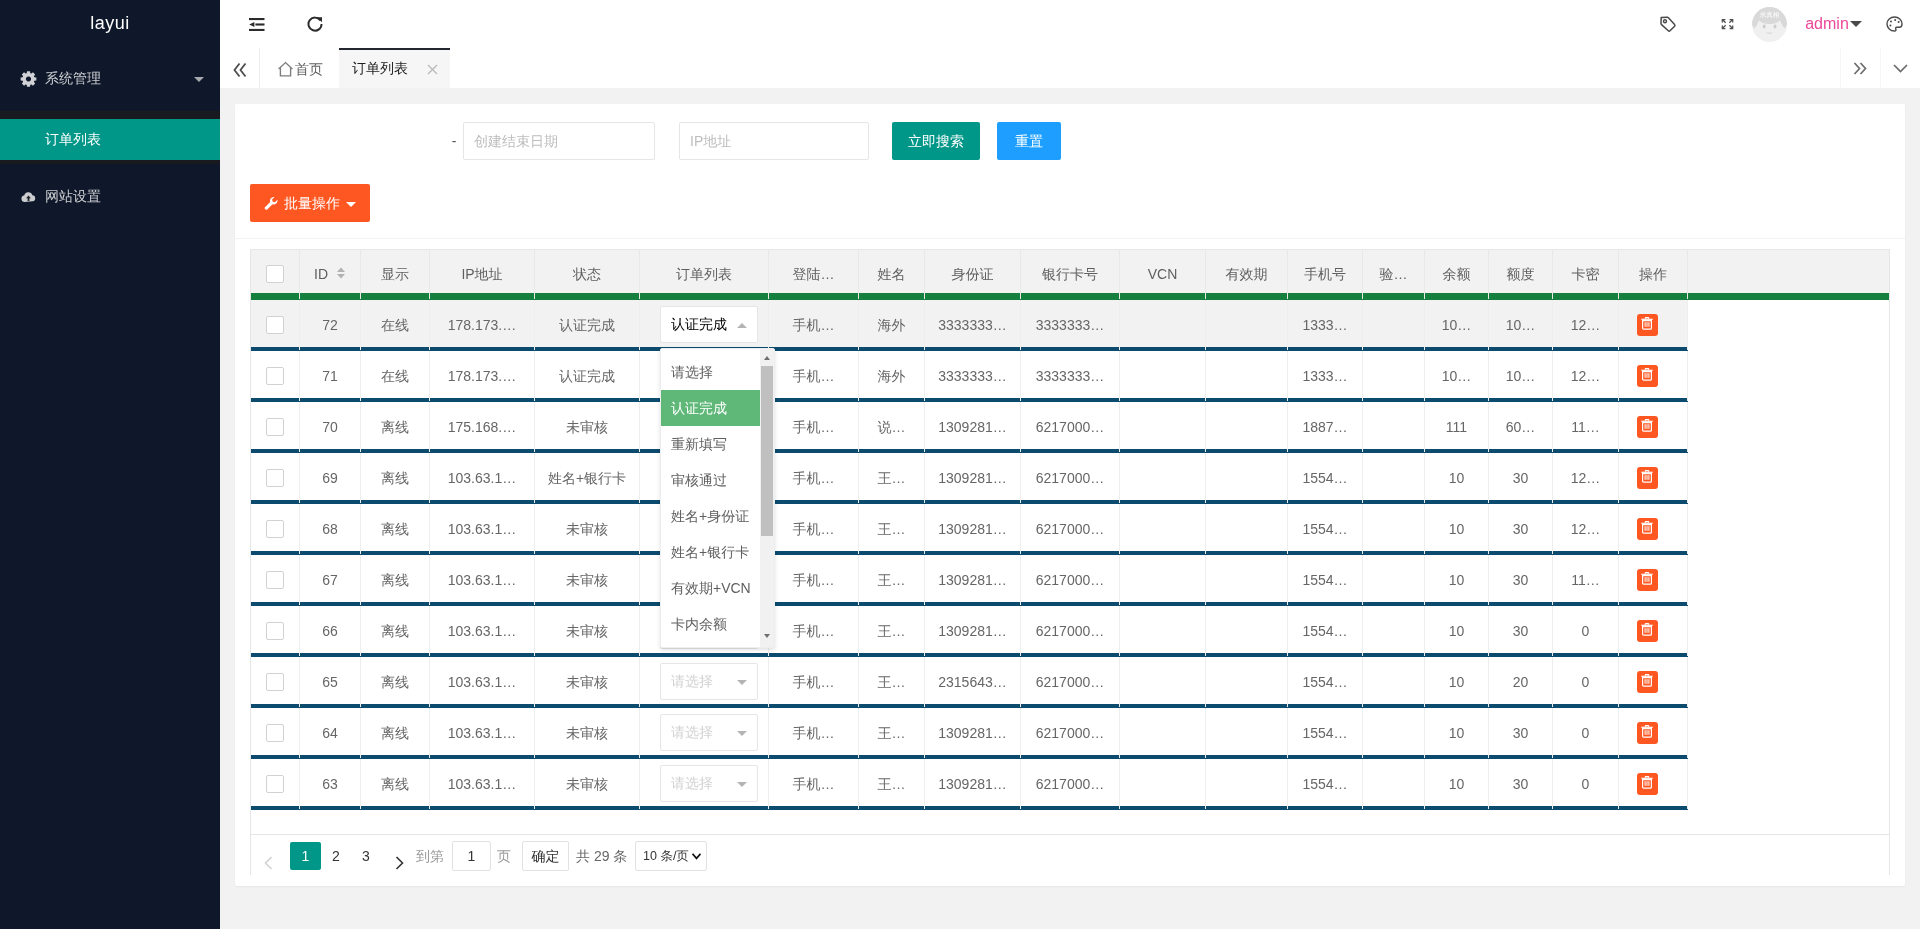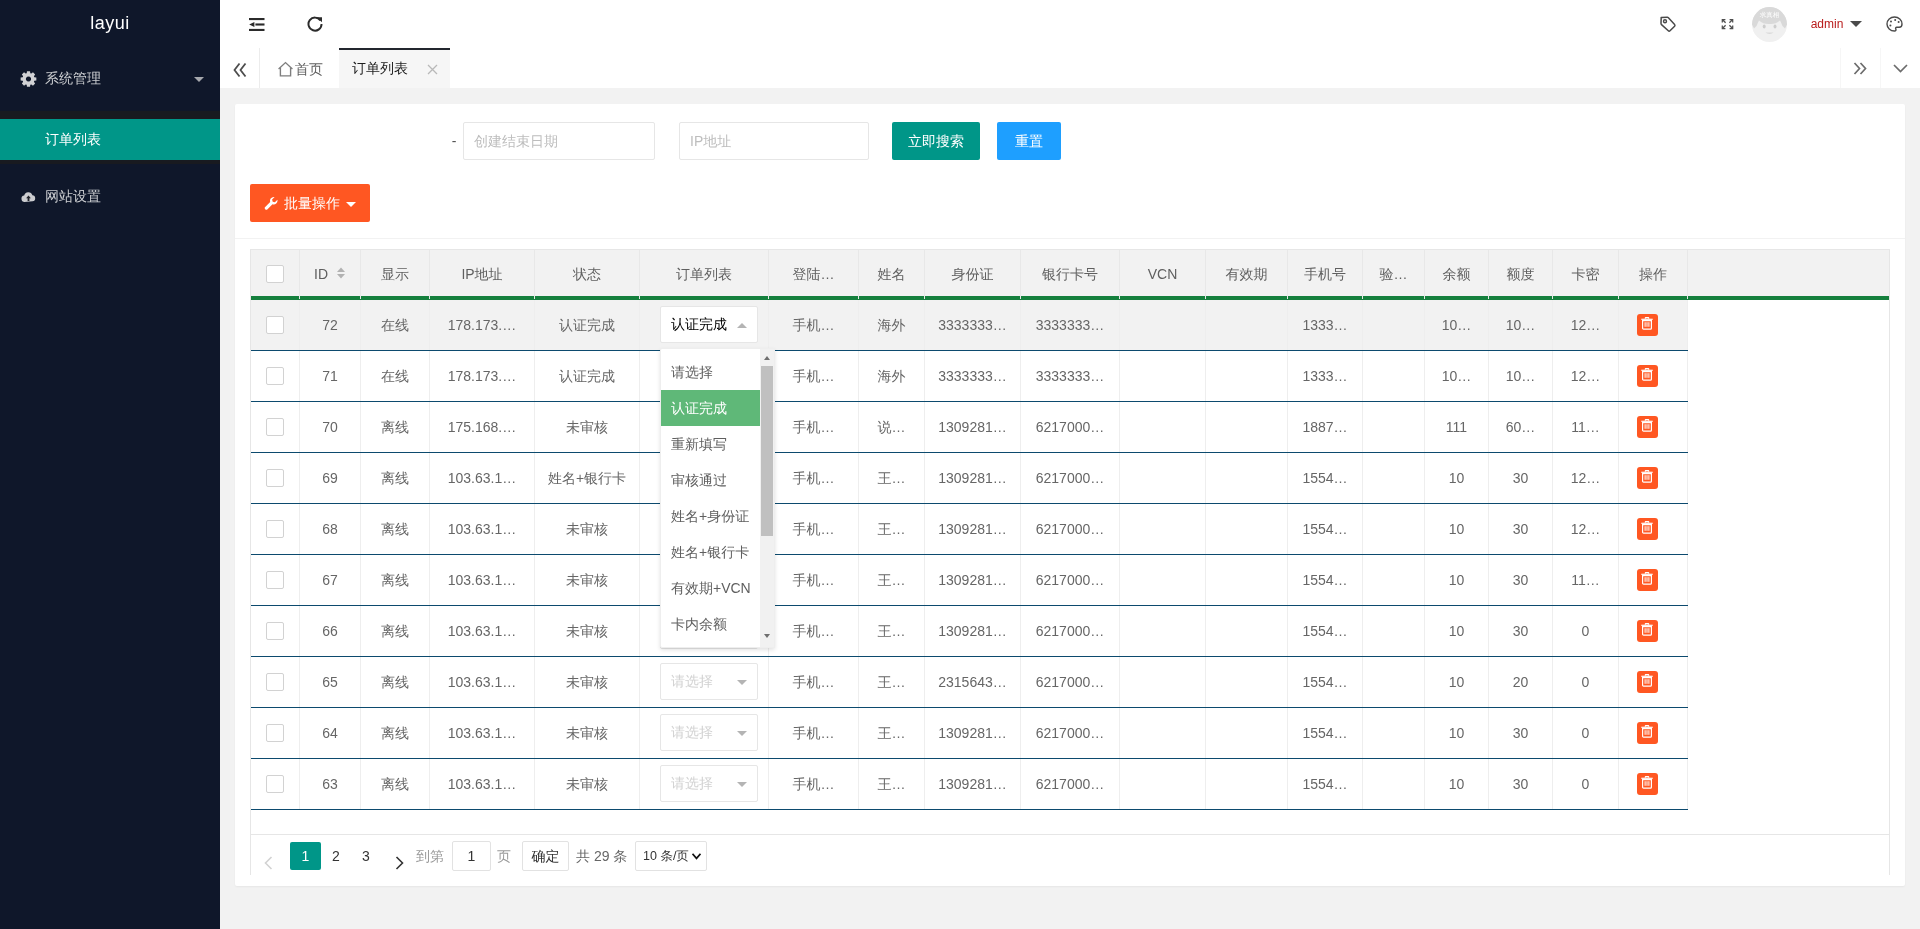--- a/index.html
+++ b/index.html
@@ -30,23 +30,23 @@
 #tabR2 { position:absolute; right:0; top:0; width:40px; height:40px; border-left:1px solid #f6f6f6; display:flex; align-items:center; justify-content:center; }
 
 
 #card { position:absolute; left:235px; top:104px; width:1670px; height:782px; background:#fff; border-radius:2px; box-shadow:0 1px 2px rgba(0,0,0,.05); }
 .inp { position:absolute; top:18px; height:38px; border:1px solid #e6e6e6; border-radius:2px; background:#fff; color:#bdbdbd; line-height:36px; padding-left:10px; }
 .btn { position:absolute; top:18px; height:38px; border-radius:2px; color:#fff; text-align:center; line-height:38px; font-size:14px; }
 #divider { position:absolute; left:0; top:134px; width:100%; height:1px; background:#f2f2f2; }
 
 
 #tview { position:absolute; left:15px; top:145px; width:1640px; height:626px; border:1px solid #e6e6e6; background:#fff; }
-#thead { height:50px; background:#f2f2f2; border-bottom:4px solid #15803d; width:1638px; display:flex; }
+#thead { height:50px; background:#f2f2f2; border-bottom:7px solid #15803d; width:1638px; display:flex; }
 .th { height:49px; line-height:49px; text-align:center; color:#5f5f5f; border-right:1px solid #e8e8e8; overflow:hidden; white-space:nowrap; flex:none; }
-.tr { display:flex; height:51px; border-bottom:1px solid #0c4a6e; width:1437px; }
+.tr { display:flex; height:51px; border-bottom:4px solid #0c4a6e; width:1437px; }
 .td { height:50px; line-height:50px; text-align:center; color:#666; border-right:1px solid #eee; overflow:hidden; white-space:nowrap; flex:none; position:relative; }
 .cb { display:inline-block; width:18px; height:18px; border:1px solid #d2d2d2; border-radius:2px; background:#fff; vertical-align:middle; margin-top:-2px; }
 .trash { display:inline-block; width:21px; height:22px; background:#ff5722; border-radius:3px; vertical-align:middle; margin-top:-3px; line-height:22px; margin-left:-12px; }
 .sel { position:absolute; left:50%; margin-left:-44px; top:6px; width:98px; height:37px; border:1px solid #e6e6e6; border-radius:2px; background:#fff; line-height:35px; text-align:left; padding-left:10px; }
 .sel .ct { position:absolute; right:10px; top:16px; }
 .selv { color:#000; }
 .selp { color:#d2d2d2; }
 
 
 #ddpanel { position:absolute; left:660px; top:348px; width:115px; height:300px; background:#fff; border:1px solid #eee; border-radius:2px; box-shadow:0 2px 4px rgba(0,0,0,.12); z-index:25; }
@@ -125,21 +125,21 @@
   <div class="hicon" style="left:1531px;width:36px;">
     <svg width="35" height="35" viewBox="0 0 35 35">
       <circle cx="17.5" cy="17.5" r="17.5" fill="#f0f0f0"></circle>
       <path d="M17.5 0 a17.5 17.5 0 0 1 17.5 17.5 l-2 4 a10 10 0 0 1 -4-6 l-1-2 a14 14 0 0 1 -10.5 3.5 a14 14 0 0 1 -10.5-3.5 l-1 2 a10 10 0 0 1 -4 6 l-2-4 a17.5 17.5 0 0 1 17.5-17.5 z" fill="#d9d9d9"></path>
       <ellipse cx="12.2" cy="19.5" rx="1.5" ry="2" fill="#cdcdcd"></ellipse>
       <ellipse cx="23" cy="19.5" rx="1.5" ry="2" fill="#cdcdcd"></ellipse>
       <path d="M13.5 25.5 a4.5 2.6 0 0 0 8 0 z" fill="#d9d9d9"></path>
       <text x="17.5" y="9.5" font-size="6.5" fill="#fff" text-anchor="middle" font-family="'Liberation Sans',sans-serif">求真相</text>
     </svg>
   </div>
-  <div class="hicon" style="left:1586px;width:42px;color:#b91c1c;font-size:12px;">admin</div>
+  <div class="hicon" style="left:1586px;width:42px;color:#ec4899;font-size:16px;">admin</div>
   <div class="hicon" style="left:1630px;width:12px;">
       <span class="ct" style="border-top-color:#4a4a4a;border-left-width:6px;border-right-width:6px;border-top-width:6px;"></span>
     </div>
   <div class="hicon" style="left:1664px;width:20px;">
     <svg width="17" height="16" viewBox="0 0 17 16" fill="none">
       <path d="M8.5 1 a7.5 7 0 1 0 0 14 c1.4 0 1.8-0.9 1.3-1.8 c-0.5-0.9-0.1-1.9 1-1.9 l2.4 0 c1.6 0 2.8-1.2 2.8-3.3 A7.5 7 0 0 0 8.5 1 z" stroke="#4a4a4a" stroke-width="1.4"></path>
       <circle cx="5" cy="5.4" r="1" fill="#4a4a4a"></circle>
         <circle cx="9.2" cy="4" r="1" fill="#4a4a4a"></circle>
       <circle cx="12.6" cy="6" r="1" fill="#4a4a4a"></circle>
         <circle cx="4.4" cy="9.4" r="1" fill="#4a4a4a"></circle>

